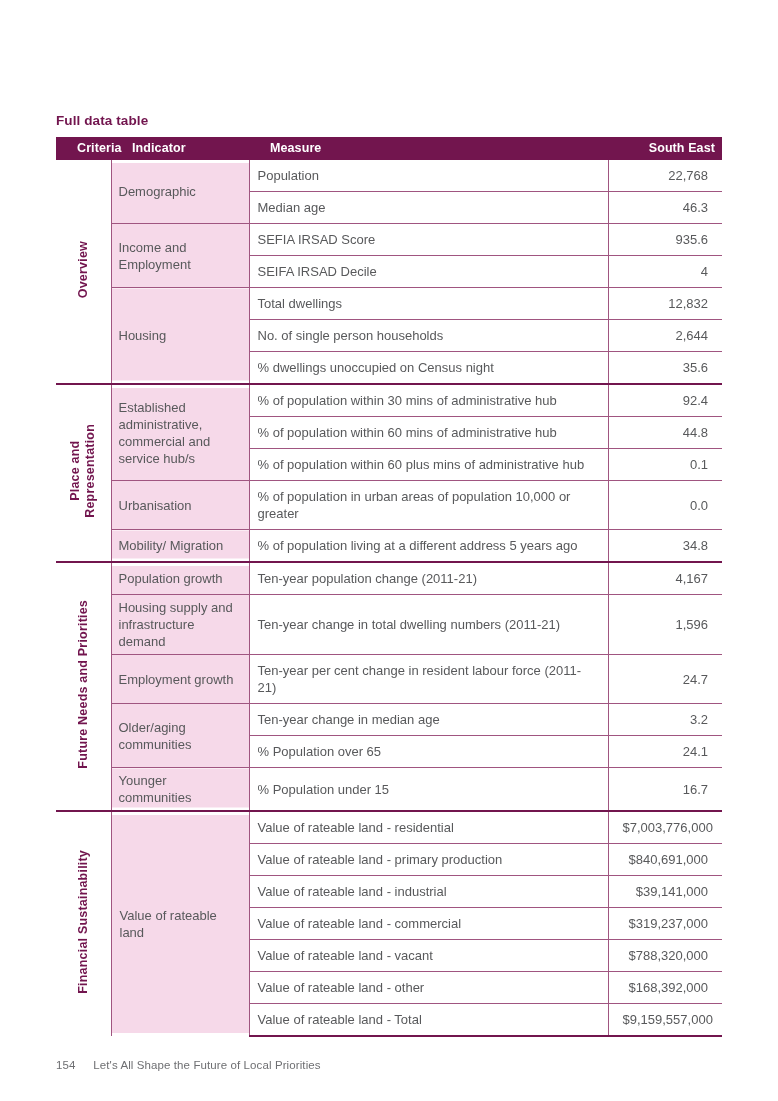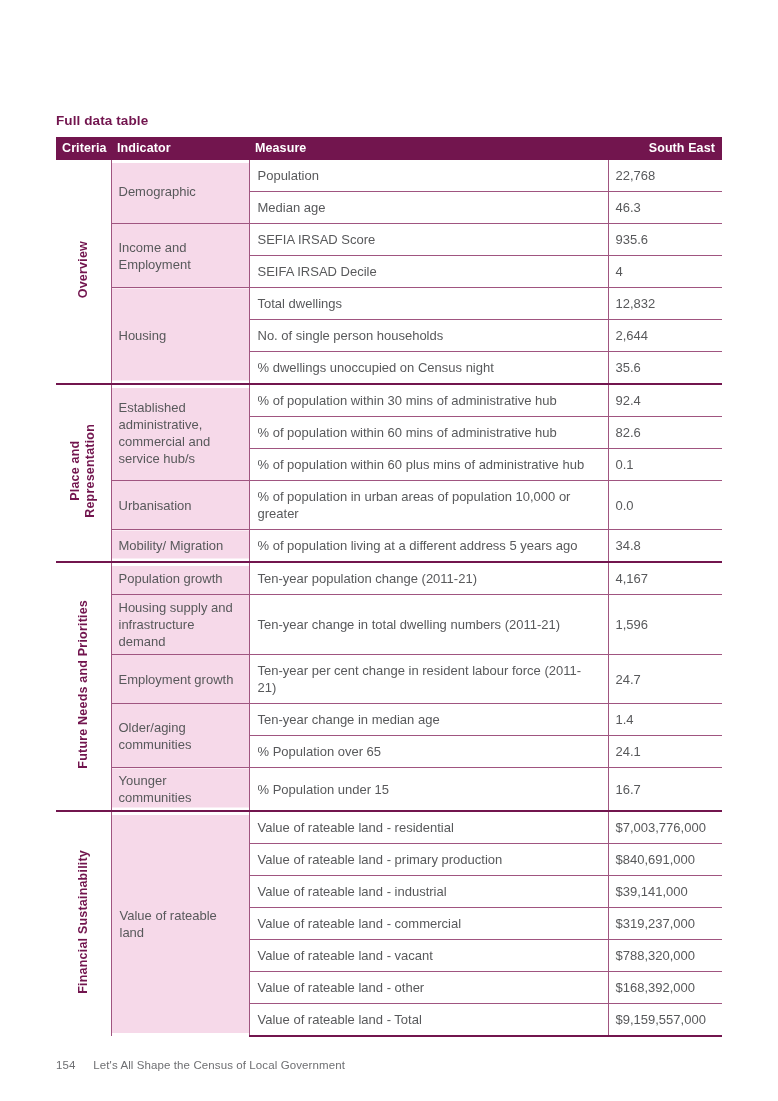--- a/index.html
+++ b/index.html
@@ -36,21 +36,21 @@
     width:666px;
     border-collapse:collapse;
     table-layout:fixed;
   }
   .data-table th{
     background:var(--accent);
     color:#ffffff;
     font-size:12.5px;
     font-weight:bold;
     text-align:left;
-    padding:4px 7px 5px 6px;
+    padding:4px 7px 5px 21px;
     height:21px;
     letter-spacing:.1px;
   }
   .data-table th.col-value{text-align:right;}
   .data-table td{
     font-size:13px;
     line-height:17px;
     color:var(--text);
     height:27px;
     vertical-align:middle;
@@ -93,22 +93,22 @@
   }
   td.indicator-cell.gap-top.gap-bottom{
     background:linear-gradient(to bottom,#fff 0px,#fff 3px,var(--pink) 3px,var(--pink) calc(100% - 3px),#fff calc(100% - 3px),#fff 100%);
     padding-left:8px;
   }
   td.measure-cell{
     padding:7px 8px;
     border-right:1px solid var(--line);
   }
   td.value-cell{
-    padding:4px 7px;
-    text-align:left;
+    padding:4px 14px;
+    text-align:right;
   }
   .footer{
     position:absolute;
     left:56px;top:1059px;
     font-size:11.5px;
     color:var(--muted);
     letter-spacing:.1px;
   }
   .footer .page-num{display:inline-block;min-width:22px;}
   .footer .footer-text{display:inline-block;margin-left:12px;}
@@ -170,21 +170,21 @@
           </tr>
           <tr class="section-start">
             <td class="criteria-cell" rowspan="5"><span class="criteria-label">Place and
 Representation</span></td>
             <td class="indicator-cell gap-top" rowspan="3">Established administrative, commercial and service hub/s</td>
             <td class="measure-cell">% of population within 30 mins of administrative hub</td>
             <td class="value-cell">92.4</td>
           </tr>
           <tr>
             <td class="measure-cell">% of population within 60 mins of administrative hub</td>
-            <td class="value-cell">82.6</td>
+            <td class="value-cell">44.8</td>
           </tr>
           <tr>
             <td class="measure-cell">% of population within 60 plus mins of administrative hub</td>
             <td class="value-cell">0.1</td>
           </tr>
           <tr>
             <td class="indicator-cell" rowspan="1">Urbanisation</td>
             <td class="measure-cell">% of population in urban areas of population 10,000 or greater</td>
             <td class="value-cell">0.0</td>
           </tr>
@@ -205,21 +205,21 @@
             <td class="value-cell">1,596</td>
           </tr>
           <tr>
             <td class="indicator-cell" rowspan="1">Employment growth</td>
             <td class="measure-cell">Ten-year per cent change in resident labour force (2011-21)</td>
             <td class="value-cell">24.7</td>
           </tr>
           <tr>
             <td class="indicator-cell" rowspan="2">Older/aging communities</td>
             <td class="measure-cell">Ten-year change in median age</td>
-            <td class="value-cell">1.4</td>
+            <td class="value-cell">3.2</td>
           </tr>
           <tr>
             <td class="measure-cell">% Population over 65</td>
             <td class="value-cell">24.1</td>
           </tr>
           <tr>
             <td class="indicator-cell gap-bottom" rowspan="1">Younger communities</td>
             <td class="measure-cell">% Population under 15</td>
             <td class="value-cell">16.7</td>
           </tr>
@@ -252,15 +252,15 @@
           <tr>
             <td class="measure-cell">Value of rateable land - Total</td>
             <td class="value-cell">$9,159,557,000</td>
           </tr>
         </tbody>
     </table>
   </div>
 
   <div class="footer">
     <span class="page-num">154</span>
-    <span class="footer-text">Let's All Shape the Census of Local Government</span>
+    <span class="footer-text">Let's All Shape the Future of Local Priorities</span>
   </div>
 </div>
 
 </body></html>

